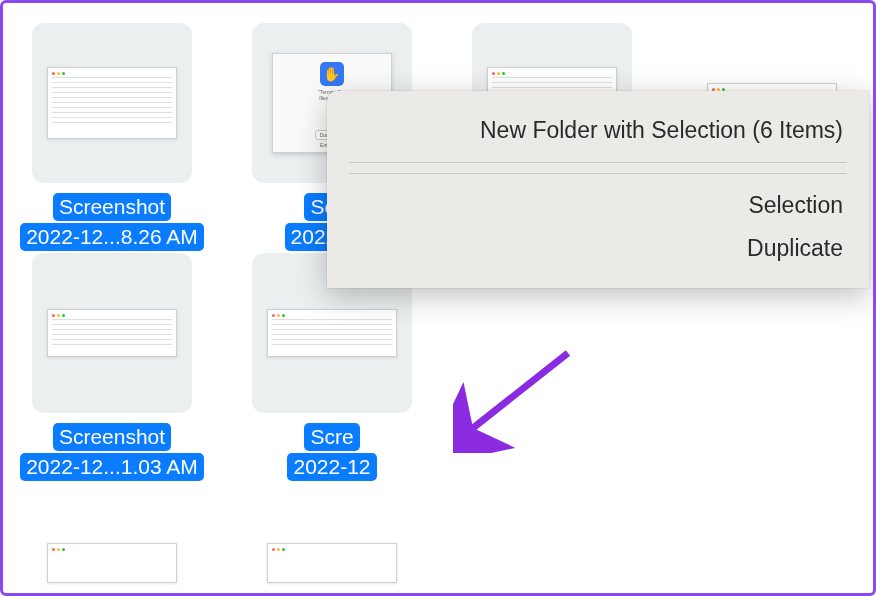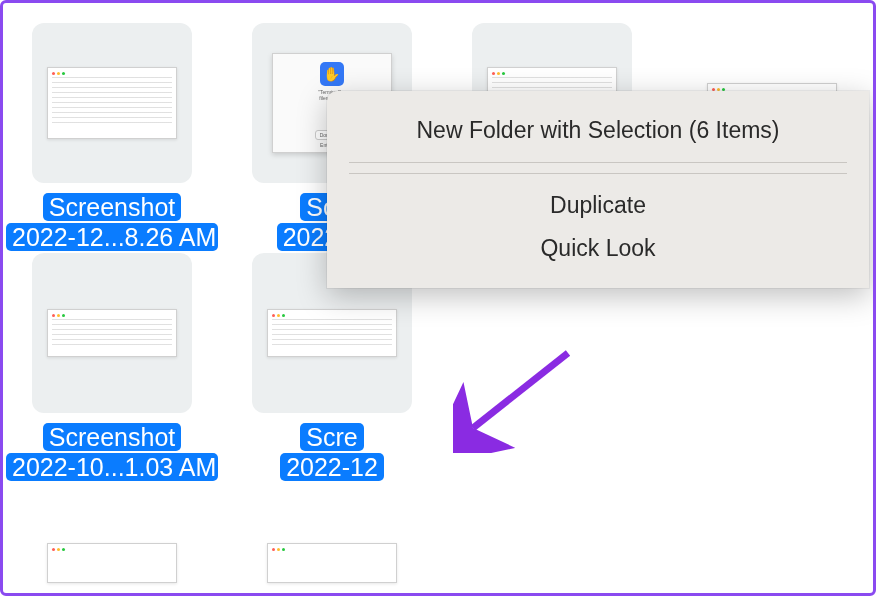--- a/index.html
+++ b/index.html
@@ -87,21 +87,21 @@
     .dialog-btn {
       margin-top: auto;
       border: 1px solid #ccc;
       border-radius: 3px;
       padding: 1px 4px;
       font-size: 5px;
       background: #fff;
     }
     .file-label {
       text-align: left;
-      font-size: 25px;
+      font-size: 21px;
       line-height: 26px;
       color: #fff;
       background: #0a7cff;
       border-radius: 5px;
       padding: 1px 6px;
       white-space: nowrap;
       max-width: 212px;
     }
     .file-label + .file-label { margin-top: 2px; }
     
@@ -114,21 +114,21 @@
       background: #eceae7;
       border-radius: 10px 0 0 0;
       box-shadow: 0 8px 30px rgba(0,0,0,0.25), 0 0 0 1px rgba(0,0,0,0.05);
       padding: 18px 0;
       font-size: 23px;
       color: #2a2a2a;
     }
     .menu-item {
       display: flex;
       align-items: center;
-      justify-content: center;
+      justify-content: flex-end;
       padding: 8px 26px;
       cursor: default;
     }
     .menu-divider {
       height: 1px;
       background: #c9c6c2;
       margin: 10px 22px;
     }
     .chevron {
       font-size: 20px;
@@ -207,21 +207,21 @@
       <div class="thumb-inner" style="height:48px">
           <div class="dots">
             <span class="r"></span>
             <span class="y"></span>
             <span class="g"></span>
           </div>
           <div class="lines" style="height:28px"></div>
         </div>
     </div>
     <div class="file-label">Screenshot</div>
-    <div class="file-label">2022-10...1.03 AM</div>
+    <div class="file-label">2022-12...1.03 AM</div>
   </div>
 
   <div class="file-item">
     <div class="thumb">
       <div class="thumb-inner" style="height:48px">
           <div class="dots">
             <span class="r"></span>
             <span class="y"></span>
             <span class="g"></span>
           </div>
@@ -259,24 +259,24 @@
   </div>
 </div>
 
 <div class="context-menu">
   <div class="menu-item">
       <span>New Folder with Selection (6 Items)</span>
     </div>
   <div class="menu-divider"></div>
   <div class="menu-divider"></div>
   <div class="menu-item">
+      <span>Selection</span>
+    </div>
+  <div class="menu-item">
       <span>Duplicate</span>
-    </div>
-  <div class="menu-item">
-      <span>Quick Look</span>
     </div>
 </div>
 
 <svg class="arrow-svg" width="130" height="110">
   <defs>
     <marker id="ah" markerWidth="12" markerHeight="12" refX="3" refY="6" orient="auto">
       <path d="M0,0 L12,6 L0,12 L3,6 Z" fill="#8a2be2"></path>
     </marker>
   </defs>
   <line x1="115" y1="10" x2="20" y2="85" stroke="#8a2be2" stroke-width="7" marker-end="url(#ah)"></line>

